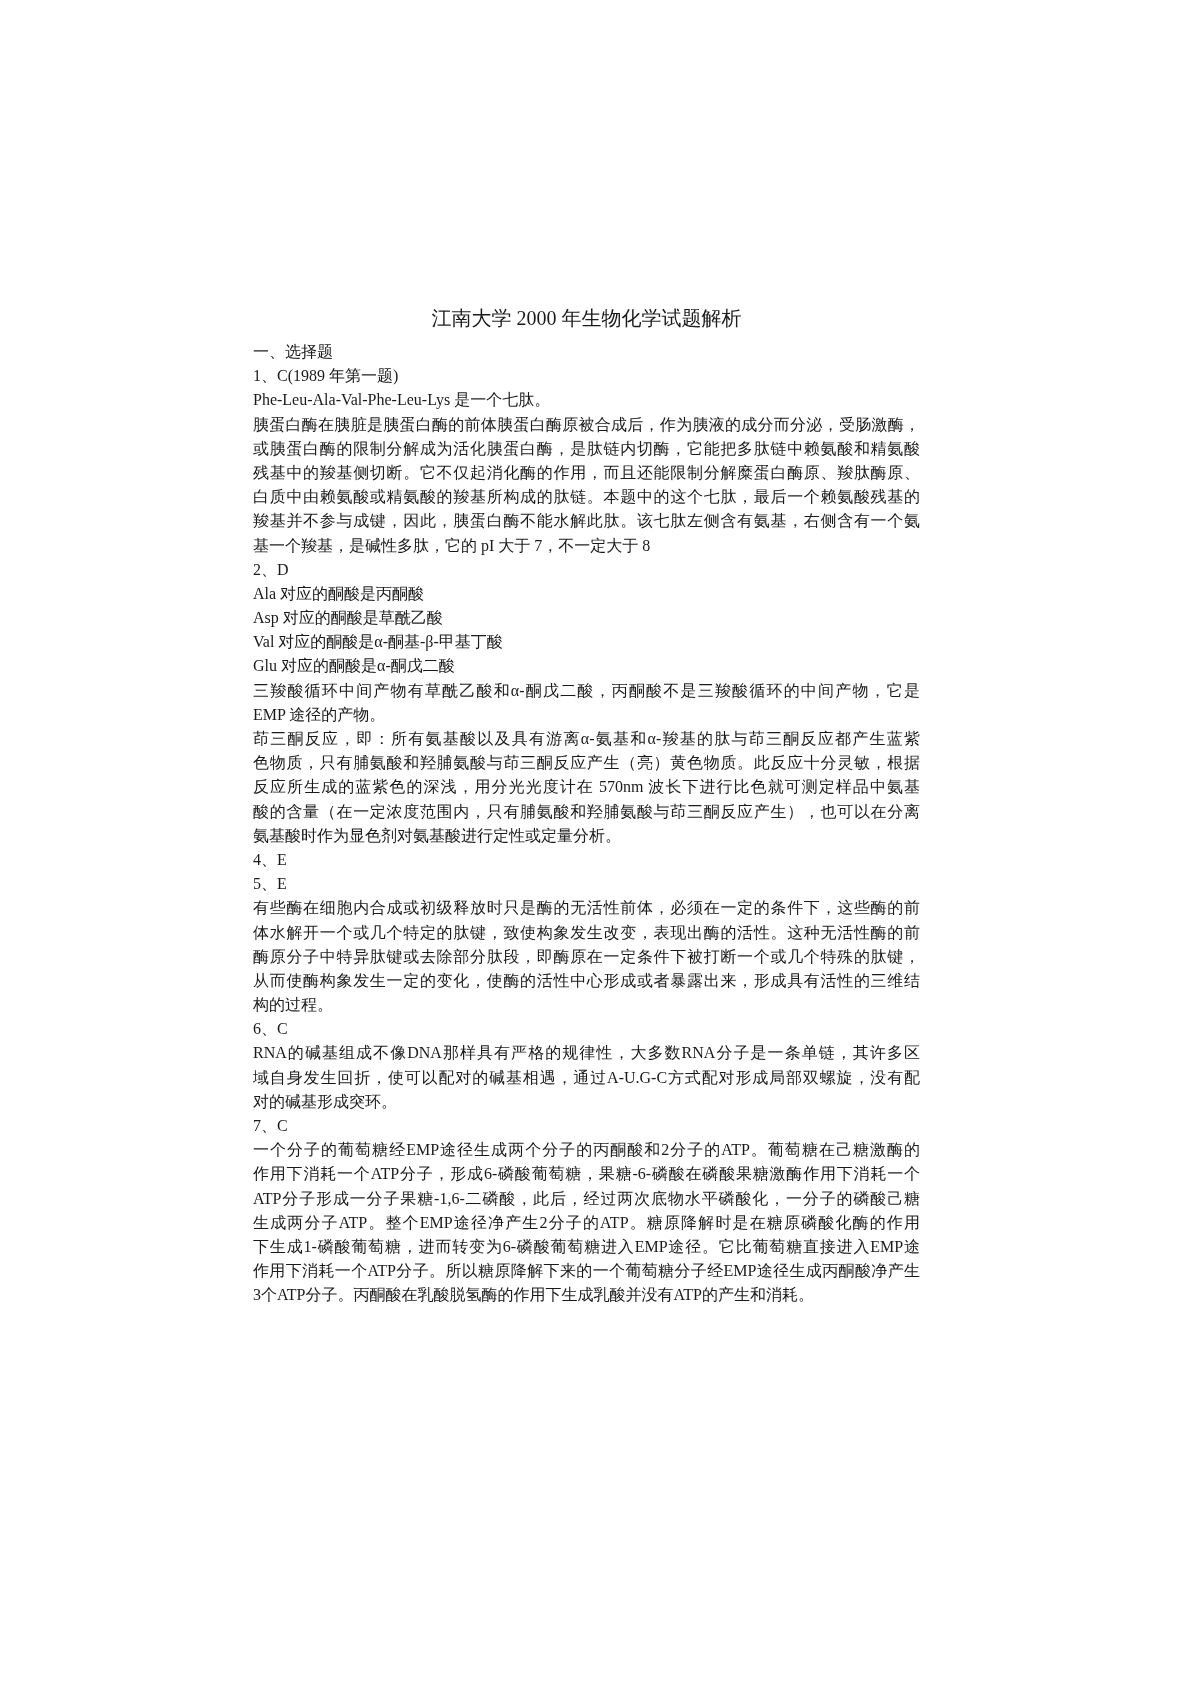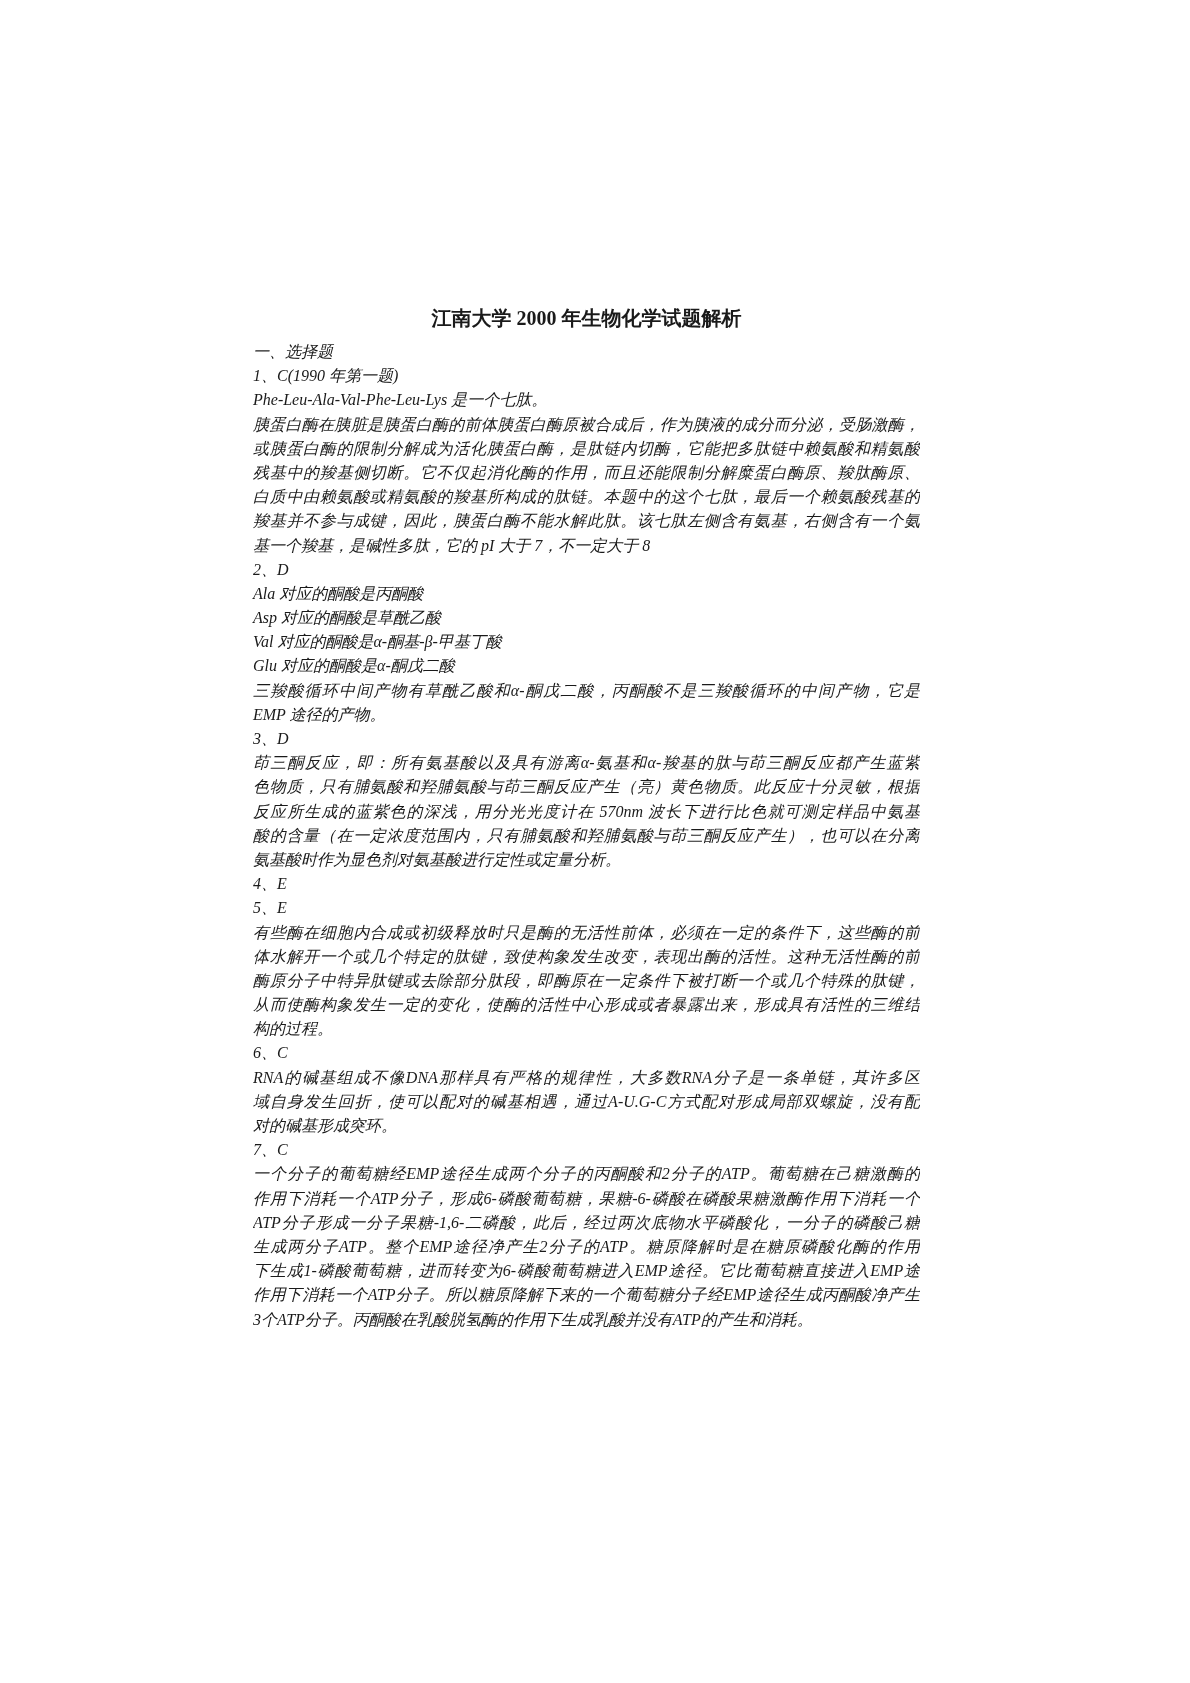--- a/index.html
+++ b/index.html
@@ -22,31 +22,30 @@
     background: #ffffff;
   }
   .doc-title {
     position: absolute;
     left: 253px;
     top: 306px;
     width: 667px;
     text-align: center;
     font-size: 20px;
     line-height: 24px;
-    font-weight: 700;
+    font-weight: 400;
     color: #1a1a1a;
     margin: 0;
   }
   .doc-body {
     position: absolute;
     left: 253px;
     top: 340px;
     width: 667px;
     color: #1a1a1a;
-    font-style: italic;
   }
   .line {
     height: 24.2px;
     line-height: 24.2px;
     font-size: 16px;
     white-space: nowrap;
     overflow: visible;
     color: #1a1a1a;
   }
   .line.just {
@@ -56,36 +55,35 @@
     overflow: hidden;
   }
 </style>
 </head>
 <body>
 
 <main class="page">
   <h1 class="doc-title">江南大学 2000 年生物化学试题解析</h1>
   <div class="doc-body">
       <div class="line">一、选择题</div>
-      <div class="line">1、C(1990 年第一题)</div>
+      <div class="line">1、C(1989 年第一题)</div>
       <div class="line">Phe-Leu-Ala-Val-Phe-Leu-Lys 是一个七肽。</div>
       <div class="line just">胰蛋白酶在胰脏是胰蛋白酶的前体胰蛋白酶原被合成后，作为胰液的成分而分泌，受肠激酶，</div>
       <div class="line just">或胰蛋白酶的限制分解成为活化胰蛋白酶，是肽链内切酶，它能把多肽链中赖氨酸和精氨酸</div>
       <div class="line just">残基中的羧基侧切断。它不仅起消化酶的作用，而且还能限制分解糜蛋白酶原、羧肽酶原、</div>
       <div class="line just">白质中由赖氨酸或精氨酸的羧基所构成的肽链。本题中的这个七肽，最后一个赖氨酸残基的</div>
       <div class="line just">羧基并不参与成键，因此，胰蛋白酶不能水解此肽。该七肽左侧含有氨基，右侧含有一个氨</div>
       <div class="line">基一个羧基，是碱性多肽，它的 pI 大于 7，不一定大于 8</div>
       <div class="line">2、D</div>
       <div class="line">Ala 对应的酮酸是丙酮酸</div>
       <div class="line">Asp 对应的酮酸是草酰乙酸</div>
       <div class="line">Val 对应的酮酸是α-酮基-β-甲基丁酸</div>
       <div class="line">Glu 对应的酮酸是α-酮戊二酸</div>
       <div class="line just">三羧酸循环中间产物有草酰乙酸和α-酮戊二酸，丙酮酸不是三羧酸循环的中间产物，它是</div>
       <div class="line">EMP 途径的产物。</div>
-      <div class="line">3、D</div>
       <div class="line just">茚三酮反应，即：所有氨基酸以及具有游离α-氨基和α-羧基的肽与茚三酮反应都产生蓝紫</div>
       <div class="line just">色物质，只有脯氨酸和羟脯氨酸与茚三酮反应产生（亮）黄色物质。此反应十分灵敏，根据</div>
       <div class="line just">反应所生成的蓝紫色的深浅，用分光光度计在 570nm 波长下进行比色就可测定样品中氨基</div>
       <div class="line just">酸的含量（在一定浓度范围内，只有脯氨酸和羟脯氨酸与茚三酮反应产生），也可以在分离</div>
       <div class="line">氨基酸时作为显色剂对氨基酸进行定性或定量分析。</div>
       <div class="line">4、E</div>
       <div class="line">5、E</div>
       <div class="line just">有些酶在细胞内合成或初级释放时只是酶的无活性前体，必须在一定的条件下，这些酶的前</div>
       <div class="line just">体水解开一个或几个特定的肽键，致使构象发生改变，表现出酶的活性。这种无活性酶的前</div>
       <div class="line just">酶原分子中特异肽键或去除部分肽段，即酶原在一定条件下被打断一个或几个特殊的肽键，</div>

